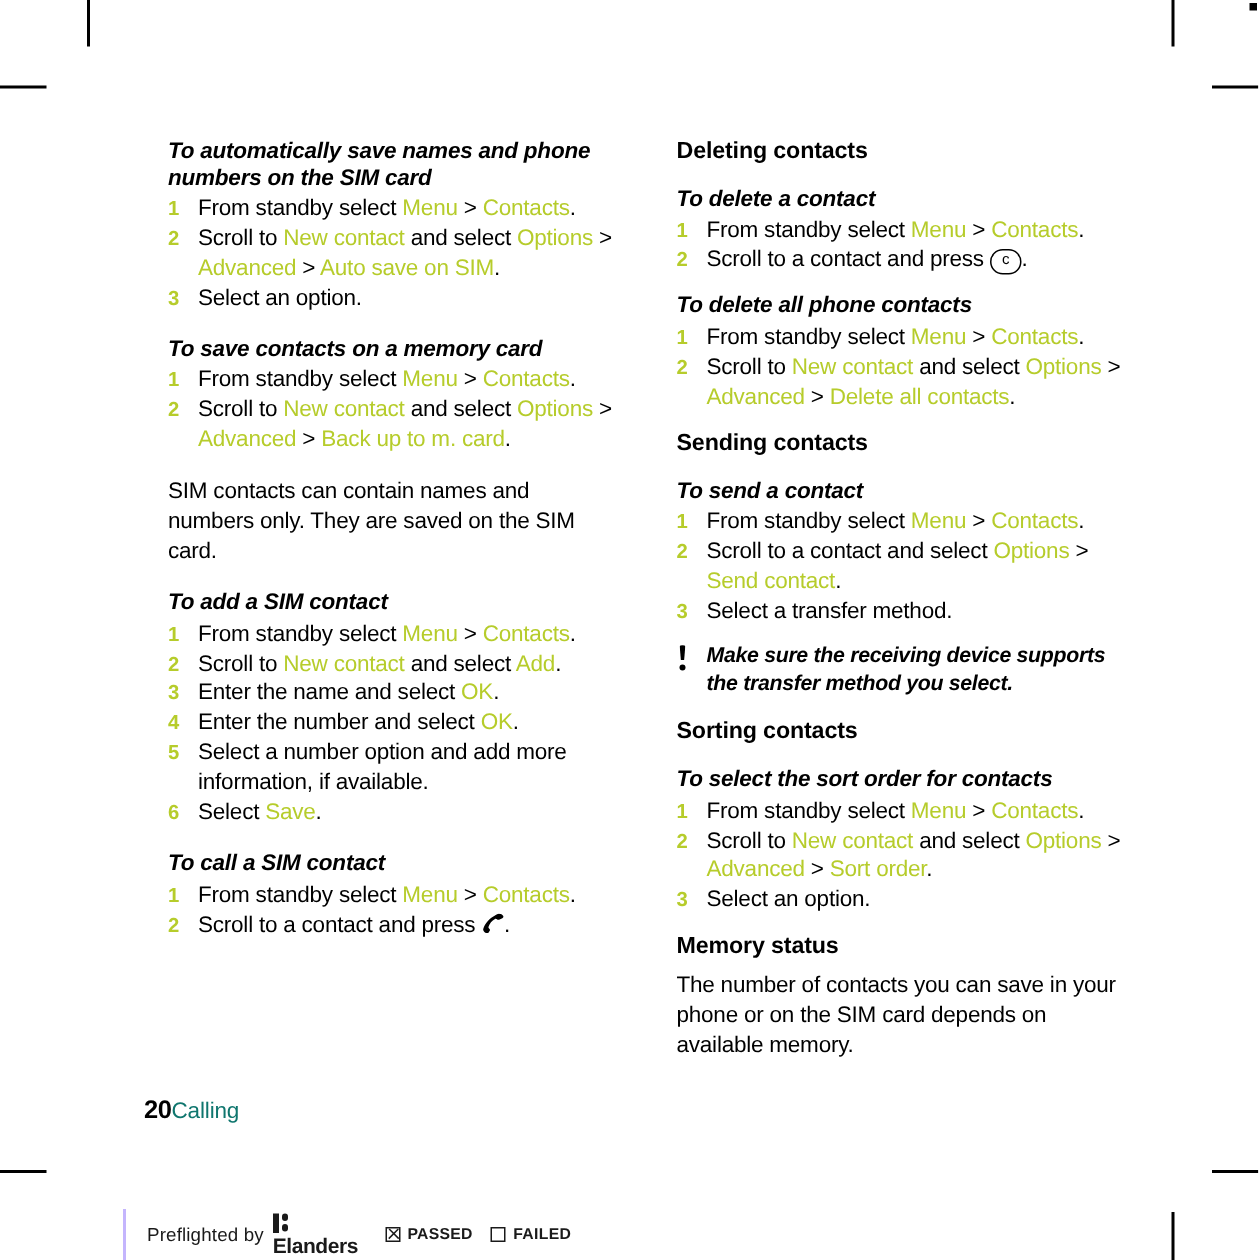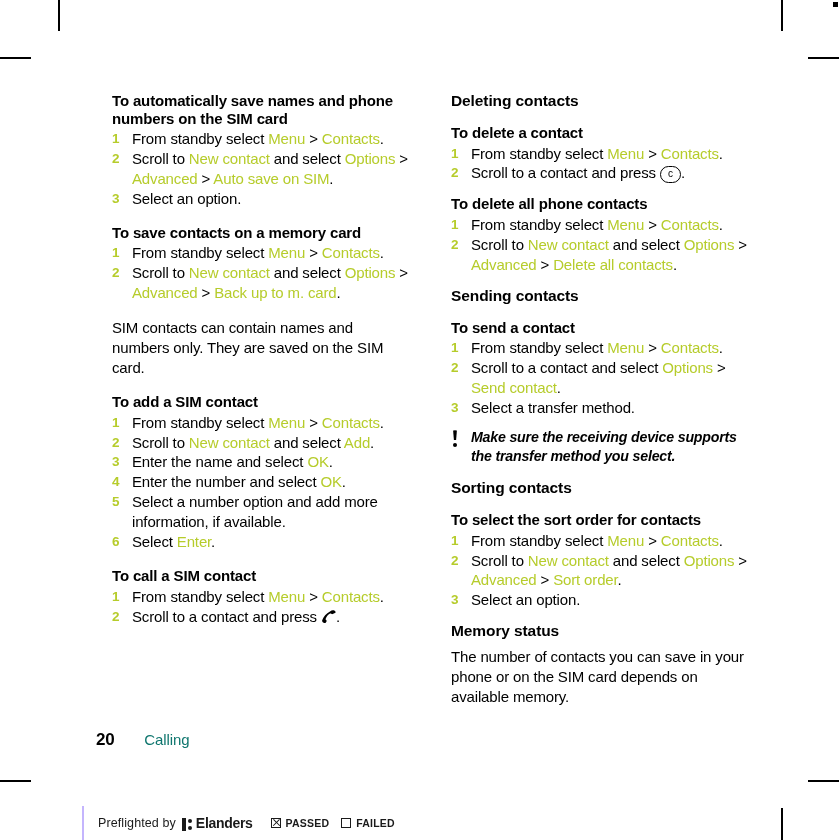--- a/index.html
+++ b/index.html
@@ -35,20 +35,21 @@
   .h2 {
     font-size: 15.5px;
     font-weight: bold;
     color: #000;
     margin: 0 0 7px 0;
     letter-spacing: -0.1px;
   }
   .h3 {
     font-size: 15px;
     font-weight: bold;
+    font-style: italic;
     color: #000;
     margin: 0 0 2px 0;
     line-height: 1.17;
     letter-spacing: -0.15px;
   }
   .body-p {
     font-size: 15px;
     color: #000;
     line-height: 1.33;
     margin: 0 0 2px 0;
@@ -141,21 +142,20 @@
     vertical-align: -1px;
     margin: 0 0px 0 1px;
   }
 
   
   .footer {
     position: absolute;
     left: 96px; top: 730px;
     display: flex;
     align-items: baseline;
-    gap: 30px;
   }
   .folio {
     font-size: 17px;
     font-weight: bold;
     color: #000;
     letter-spacing: -0.3px;
   }
   .chapter {
     font-size: 15px;
     color: #0f766e;
@@ -173,22 +173,23 @@
     padding-left: 14px;
     margin-left: 24px;
   }
   .pf-text {
     font-size: 12.5px;
     color: #1a1a1a;
     letter-spacing: 0.1px;
   }
   .elanders {
     display: flex;
-    align-items: flex-end;
+    align-items: flex-start;
     margin-left: 6px;
+    flex-direction: column;
   }
   .el-mark {
     position: relative;
     width: 11px; height: 13px;
     margin-right: 3px;
   }
   .el-mark .bar {
     position: absolute; left: 0; top: 0;
     width: 4px; height: 13px; background: #1a1a1a;
   }
@@ -267,21 +268,21 @@
         <div class="gap-l"></div>
         <div class="body-p">SIM contacts can contain names and numbers only. They are saved on the SIM card.</div>
         <div class="gap-l"></div>
         <div class="h3">To add a SIM contact</div>
         <ol class="steps">
           <li><span class="gt">From standby select </span><span class="accent">Menu</span><span class="gt"> &gt; </span><span class="accent">Contacts</span><span class="gt">.</span></li>
           <li><span class="gt">Scroll to </span><span class="accent">New contact</span><span class="gt"> and select </span><span class="accent">Add</span><span class="gt">.</span></li>
           <li><span class="gt">Enter the name and select </span><span class="accent">OK</span><span class="gt">.</span></li>
           <li><span class="gt">Enter the number and select </span><span class="accent">OK</span><span class="gt">.</span></li>
           <li><span class="gt">Select a number option and add more information, if available.</span></li>
-          <li><span class="gt">Select </span><span class="accent">Enter</span><span class="gt">.</span></li>
+          <li><span class="gt">Select </span><span class="accent">Save</span><span class="gt">.</span></li>
         </ol>
         <div class="gap-l"></div>
         <div class="h3">To call a SIM contact</div>
         <ol class="steps">
           <li><span class="gt">From standby select </span><span class="accent">Menu</span><span class="gt"> &gt; </span><span class="accent">Contacts</span><span class="gt">.</span></li>
           <li><span class="gt">Scroll to a contact and press </span><svg width="14" height="13" viewBox="0 0 14 13" class="icon-call">
               <path d="M1.3 12.6c-.9-.5-1.4-1.5-1.1-2.4C1.4 6.6 4.2 3.3 8 1.4 10-.4 12.4-.1 13.4 1.5c.4.6.2 1.3-.5 1.6l-2.2 1c-.5.2-1.1.1-1.4-.3-.3-.4-.9-.5-1.3-.2C5.9 4.8 4.4 6.6 3.7 8.8c-.2.5 0 1 .5 1.3.4.3.6.9.3 1.4l-1 1.5c-.4.6-1.5.1-2.2-.4z" fill="#000"></path>
             </svg><span class="gt">.</span></li>
         </ol>
       </div>

